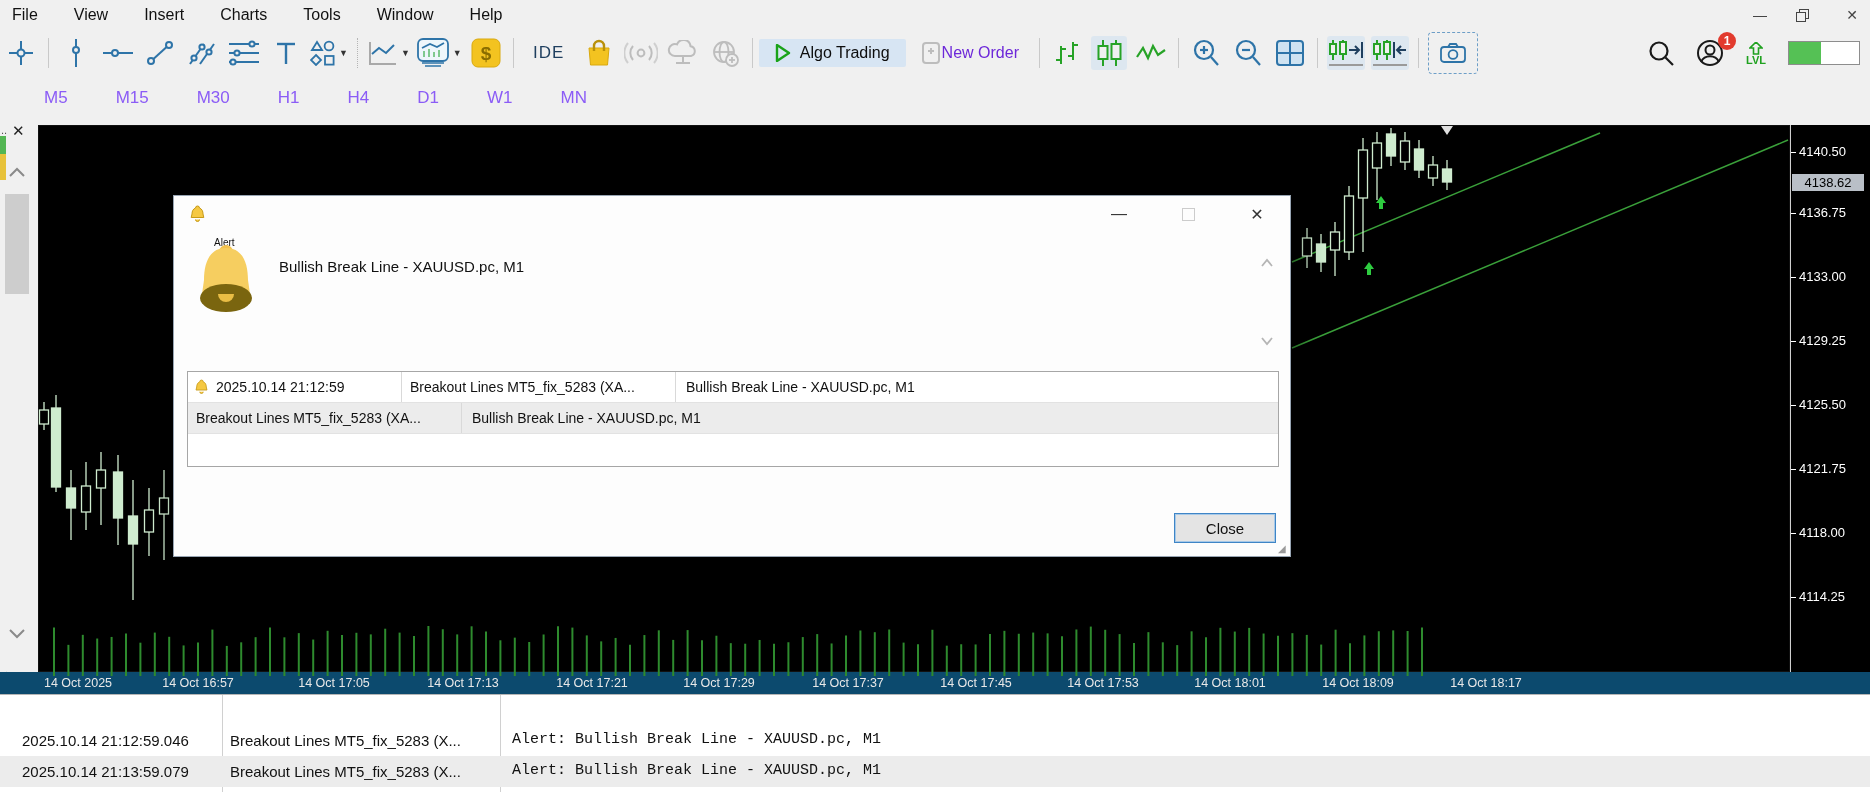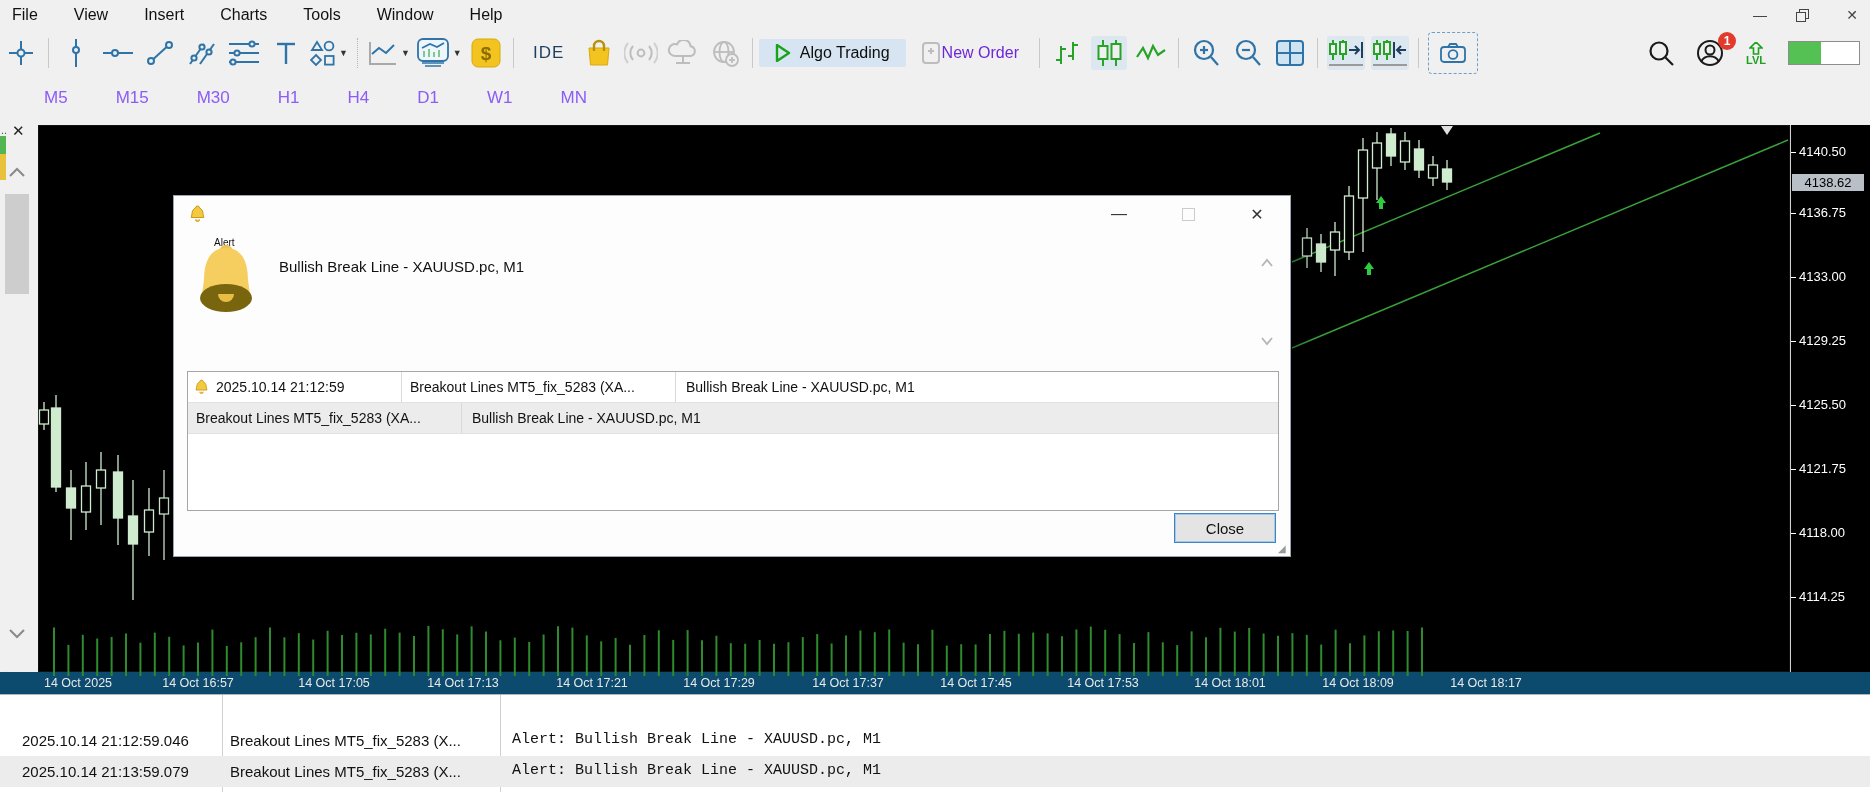--- a/index.html
+++ b/index.html
@@ -53,21 +53,21 @@
           box-shadow:6px 10px 24px rgba(0,0,0,.5);z-index:10;box-sizing:border-box;}
   .dlg-titlebar{position:relative;height:36px;}
   .dlg-title{position:absolute;left:40px;top:9px;font-size:10px;color:#111;margin-top:32px;}
   .dlg-bell{position:absolute;left:16px;top:9px;}
   .dlg-btn{position:absolute;top:6px;width:34px;height:24px;display:flex;align-items:center;justify-content:center;color:#333;}
   .dlg-min{left:928px;} .dlg-max{left:997px;color:#c9c9c9;} .dlg-close{left:1066px;font-size:16px;}
   .dlg-msg{position:absolute;left:105px;top:62px;font-size:15px;color:#111;}
   .bigbell{position:absolute;left:20px;top:46px;}
   .msg-scroll{position:absolute;left:1086px;top:62px;width:16px;height:100px;}
   .msg-scroll svg{position:absolute;left:0;}
-  .listbox{position:absolute;left:13px;top:175px;width:1092px;height:140px;border:1px solid #a6a6a6;background:#fff;box-sizing:border-box;}
+  .listbox{position:absolute;left:13px;top:175px;width:1092px;height:96px;border:1px solid #a6a6a6;background:#fff;box-sizing:border-box;}
   .lrow{position:relative;height:30px;display:flex;align-items:center;border-bottom:1px solid #e2e2e2;font-size:14px;color:#111;}
   .lrow.alt{background:#ececec;}
   .lrow .c-time{width:214px;display:flex;align-items:center;gap:8px;padding-left:7px;box-sizing:border-box;border-right:1px solid #d9d9d9;height:100%;}
   .lrow .c-src{width:274px;padding-left:8px;box-sizing:border-box;border-right:1px solid #d9d9d9;height:100%;display:flex;align-items:center;white-space:nowrap;overflow:hidden;}
   .lrow .c-msg{flex:1;padding-left:10px;white-space:nowrap;overflow:hidden;}
   .close-btn{position:absolute;left:1000px;top:317px;width:100px;height:28px;background:#e4e4e4;border:1px solid #3f85c6;
              box-shadow:inset 0 0 0 1px #a7c9e8;font-size:15px;color:#111;display:flex;align-items:center;justify-content:center;font-family:"Liberation Sans",sans-serif;}
   .grip{position:absolute;right:2px;bottom:2px;width:10px;height:10px;color:#9a9a9a;font-size:10px;line-height:10px;}
   
   .journal{position:absolute;left:0;top:694px;width:1870px;height:98px;background:#fff;border-top:1px solid #b5b5b5;box-sizing:border-box;}

